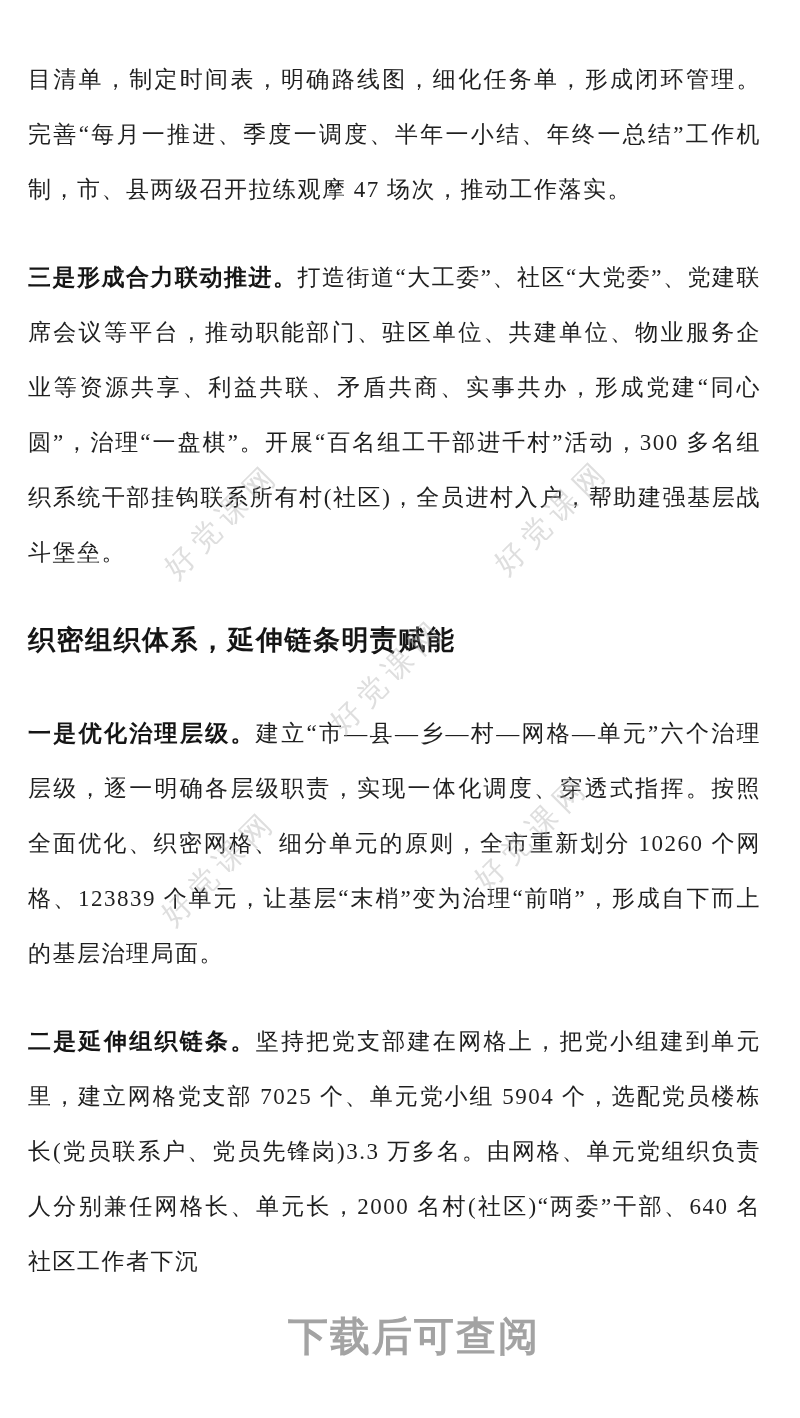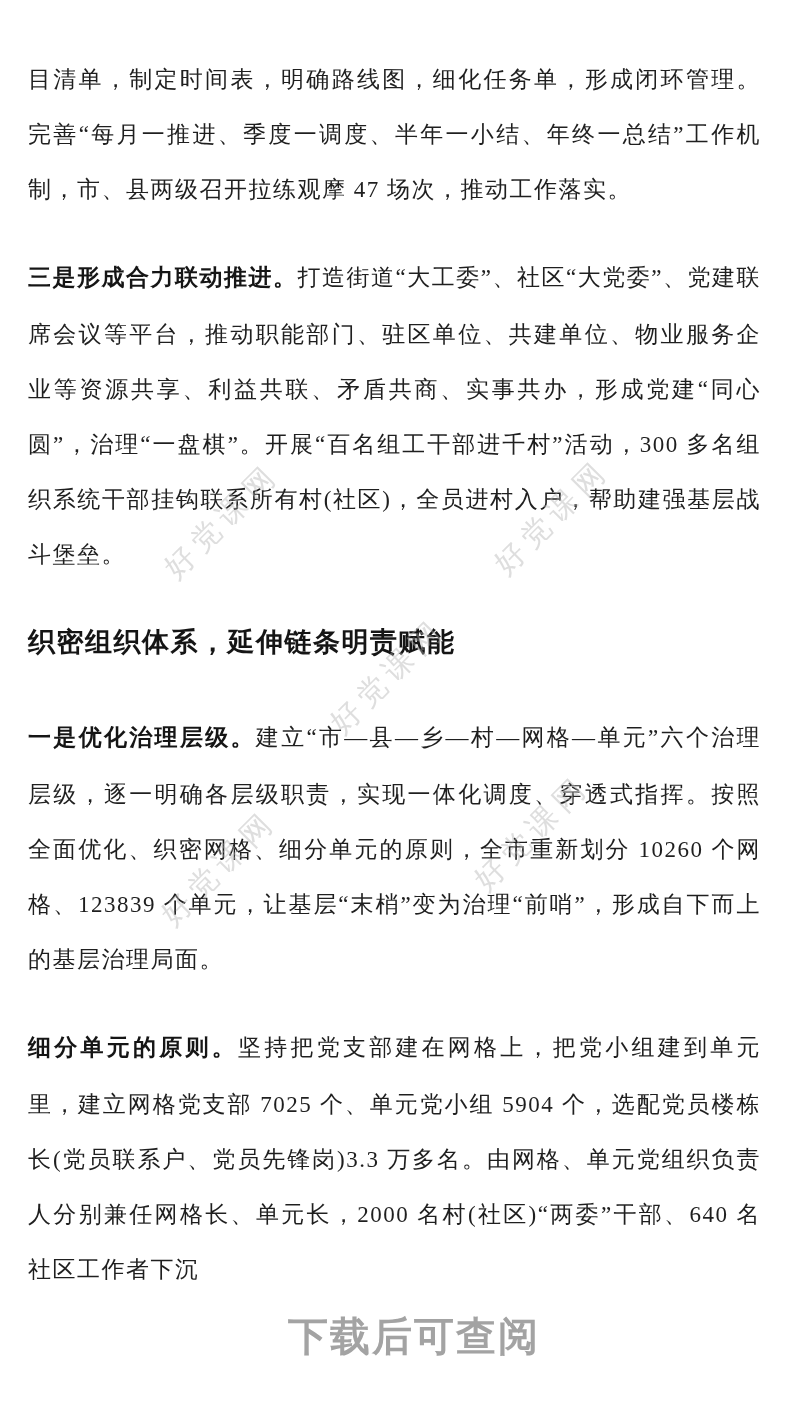--- a/index.html
+++ b/index.html
@@ -27,21 +27,21 @@
     margin: 0 0 38px 0;
     font-size: 27px;
     line-height: 55px;
     font-weight: 700;
     font-family: "Liberation Sans", "DejaVu Sans", sans-serif;
     color: #151515;
     text-align: left;
   }
   #doc-body b {
     font-weight: 700;
-    font-family: Liberation Mono, monospace;
+    font-family: Liberation Sans, sans-serif;
     color: #151515;
   }
   #watermark-layer {
     position: absolute;
     inset: 0;
     pointer-events: none;
     z-index: 2;
   }
   .wm {
     position: absolute;
@@ -81,20 +81,20 @@
       <div class="wm" style="left: 388px; top: 676px;">好党课网</div>
       <div class="wm" style="left: 219px; top: 868px;">好党课网</div>
       <div class="wm" style="left: 532px; top: 833px;">好党课网</div>
     </div>
 
   <div id="doc-body">
       <p class="para"><span>目清单，制定时间表，明确路线图，细化任务单，形成闭环管理。完善“每月一推进、季度一调度、半年一小结、年终一总结”工作机制，市、县两级召开拉练观摩 47 场次，推动工作落实。</span></p>
       <p class="para"><b>三是形成合力联动推进。</b><span>打造街道“大工委”、社区“大党委”、党建联席会议等平台，推动职能部门、驻区单位、共建单位、物业服务企业等资源共享、利益共联、矛盾共商、实事共办，形成党建“同心圆”，治理“一盘棋”。开展“百名组工干部进千村”活动，300 多名组织系统干部挂钩联系所有村(社区)，全员进村入户，帮助建强基层战斗堡垒。</span></p>
       <h2 class="heading"><b>织密组织体系，延伸链条明责赋能</b></h2>
       <p class="para"><b>一是优化治理层级。</b><span>建立“市—县—乡—村—网格—单元”六个治理层级，逐一明确各层级职责，实现一体化调度、穿透式指挥。按照全面优化、织密网格、细分单元的原则，全市重新划分 10260 个网格、123839 个单元，让基层“末梢”变为治理“前哨”，形成自下而上的基层治理局面。</span></p>
-      <p class="para"><b>细分单元的原则。</b><span>坚持把党支部建在网格上，把党小组建到单元里，建立网格党支部 7025 个、单元党小组 5904 个，选配党员楼栋长(党员联系户、党员先锋岗)3.3 万多名。由网格、单元党组织负责人分别兼任网格长、单元长，2000 名村(社区)“两委”干部、640 名社区工作者下沉</span></p>
+      <p class="para"><b>二是延伸组织链条。</b><span>坚持把党支部建在网格上，把党小组建到单元里，建立网格党支部 7025 个、单元党小组 5904 个，选配党员楼栋长(党员联系户、党员先锋岗)3.3 万多名。由网格、单元党组织负责人分别兼任网格长、单元长，2000 名村(社区)“两委”干部、640 名社区工作者下沉</span></p>
     </div>
 
   <div id="page-footer">
     <span>下载后可查阅</span>
   </div>
 
 </div>
 
 </body></html>

